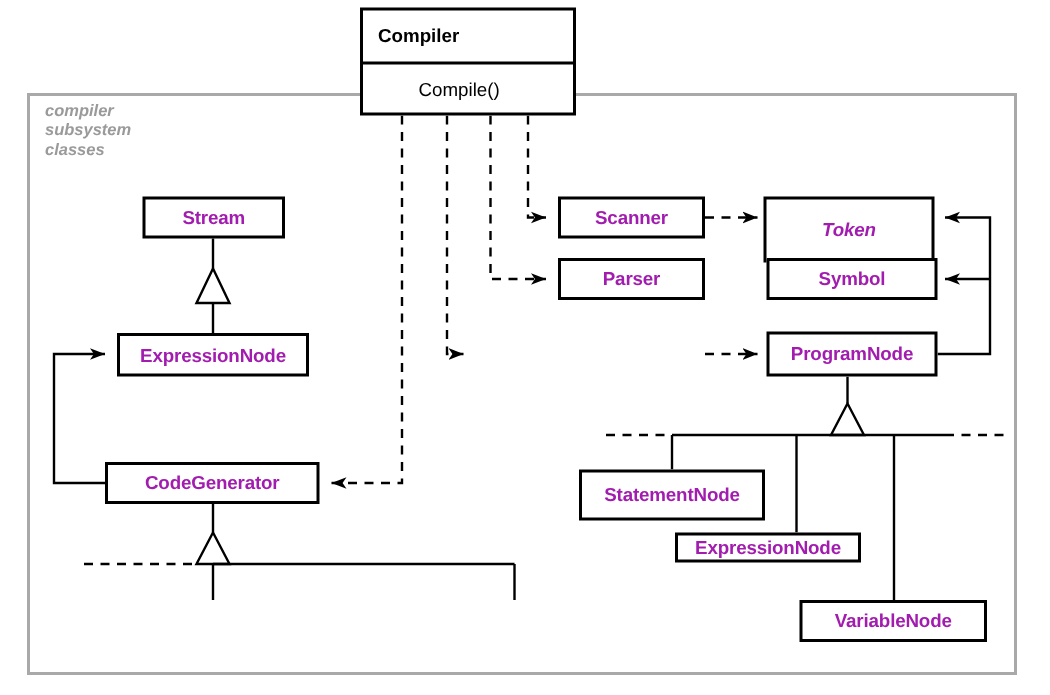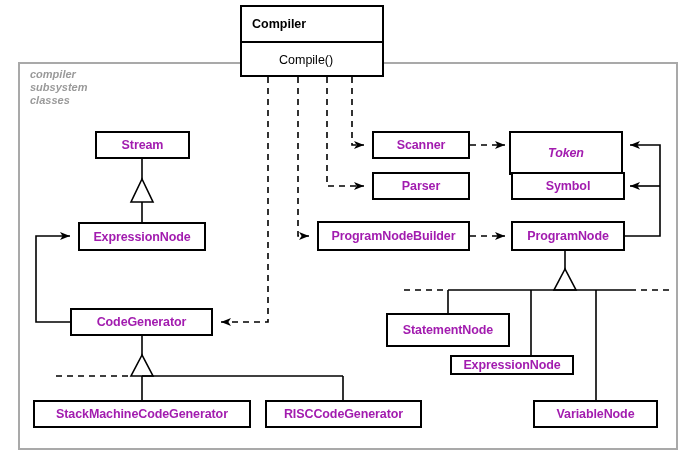--- a/index.html
+++ b/index.html
@@ -81,29 +81,26 @@
     <div class="cell name">Compiler</div>
     <div class="cell op">Compile()</div>
   </div>
 
   <div class="node" style="left:95px;top:131px;width:95px;height:28px;">Stream</div>
 
   <div class="node" style="left:78px;top:222px;width:128px;height:29px;">ExpressionNode</div>
 
   <div class="node abstract" style="left:70px;top:308px;width:143px;height:28px;">CodeGenerator</div>
 
-  <div class="node" style="left:33px;top:400px;width:218px;height:28px;">StackMachineCodeGenerator</div>
 
-  <div class="node" style="left:265px;top:400px;width:157px;height:28px;">RISCCodeGenerator</div>
 
   <div class="node" style="left:372px;top:131px;width:98px;height:28px;">Scanner</div>
 
   <div class="node" style="left:372px;top:172px;width:98px;height:28px;">Parser</div>
 
-  <div class="node" style="left:317px;top:221px;width:153px;height:30px;">ProgramNodeBuilder</div>
 
   <div class="node" style="left:509px;top:131px;width:114px;height:44px;font-style:italic;">Token</div>
 
   <div class="node" style="left:511px;top:172px;width:114px;height:28px;">Symbol</div>
 
   <div class="node abstract" style="left:511px;top:221px;width:114px;height:30px;">ProgramNode</div>
 
   <div class="node" style="left:386px;top:313px;width:124px;height:34px;">StatementNode</div>
 
   <div class="node" style="left:450px;top:355px;width:124px;height:20px;">ExpressionNode</div>

